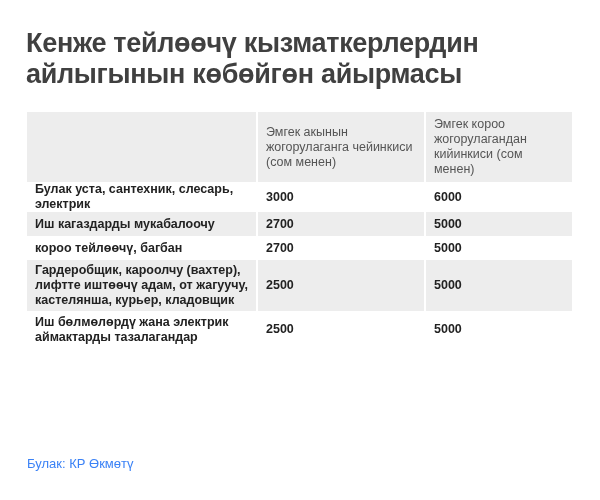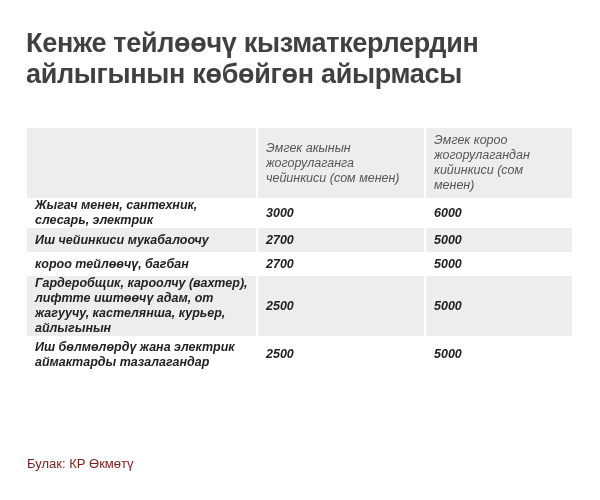--- a/index.html
+++ b/index.html
@@ -22,26 +22,25 @@
       margin: 0;
       font-size: 27px;
       line-height: 31px;
       font-weight: bold;
       color: #404040;
       letter-spacing: -0.3px;
     }
     .table {
       position: absolute;
       left: 27px;
-      top: 128px;
+      top: 112px;
       width: 545px;
       border-collapse: separate;
       border-spacing: 0;
       table-layout: fixed;
-      font-style: italic;
     }
     .table col.c1 { width: 229px; }
     .table col.c2 { width: 168px; }
     .table col.c3 { width: 148px; }
     .table th, .table td {
       padding: 0 8px;
       vertical-align: middle;
       text-align: left;
       font-size: 12.5px;
       line-height: 15px;
@@ -64,21 +63,21 @@
     .table tr.gray td { background: #ededed; }
     .table tr.white td { background: #ffffff; }
     .table tr.h2 td { height: 37px; }
     .table tr.h3 td { height: 51px; }
     .table tr.h1 td { height: 24px; }
     .source {
       position: absolute;
       left: 27px;
       top: 456px;
       font-size: 13px;
-      color: #7f1d1d;
+      color: #3b82f6;
     }
   </style>
 </head>
 <body>
 
 <h1 class="title">Кенже тейлөөчү кызматкерлердин айлыгынын көбөйгөн айырмасы</h1>
 
 <table class="table">
   <colgroup>
     <col class="c1">
@@ -87,36 +86,36 @@
   </colgroup>
   <thead>
     <tr>
       <th></th>
       <th>Эмгек акынын жогорулаганга чейинкиси (сом менен)</th>
       <th>Эмгек короо жогорулагандан кийинкиси (сом менен)</th>
     </tr>
   </thead>
   <tbody>
     <tr class="white h1">
-      <td>Жыгач менен, сантехник, слесарь, электрик</td>
+      <td>Булак уста, сантехник, слесарь, электрик</td>
       <td>3000</td>
       <td>6000</td>
     </tr>
     <tr class="gray h1">
-      <td>Иш чейинкиси мукабалоочу</td>
+      <td>Иш кагаздарды мукабалоочу</td>
       <td>2700</td>
       <td>5000</td>
     </tr>
     <tr class="white h1">
       <td>короо тейлөөчү, багбан</td>
       <td>2700</td>
       <td>5000</td>
     </tr>
     <tr class="gray h3">
-      <td>Гардеробщик, кароолчу (вахтер), лифтте иштөөчү адам, от жагуучу,  кастелянша, курьер, айлыгынын</td>
+      <td>Гардеробщик, кароолчу (вахтер), лифтте иштөөчү адам, от жагуучу,  кастелянша, курьер, кладовщик</td>
       <td>2500</td>
       <td>5000</td>
     </tr>
     <tr class="white h2">
       <td>Иш бөлмөлөрдү жана электрик аймактарды тазалагандар</td>
       <td>2500</td>
       <td>5000</td>
     </tr>
   </tbody>
 </table>

